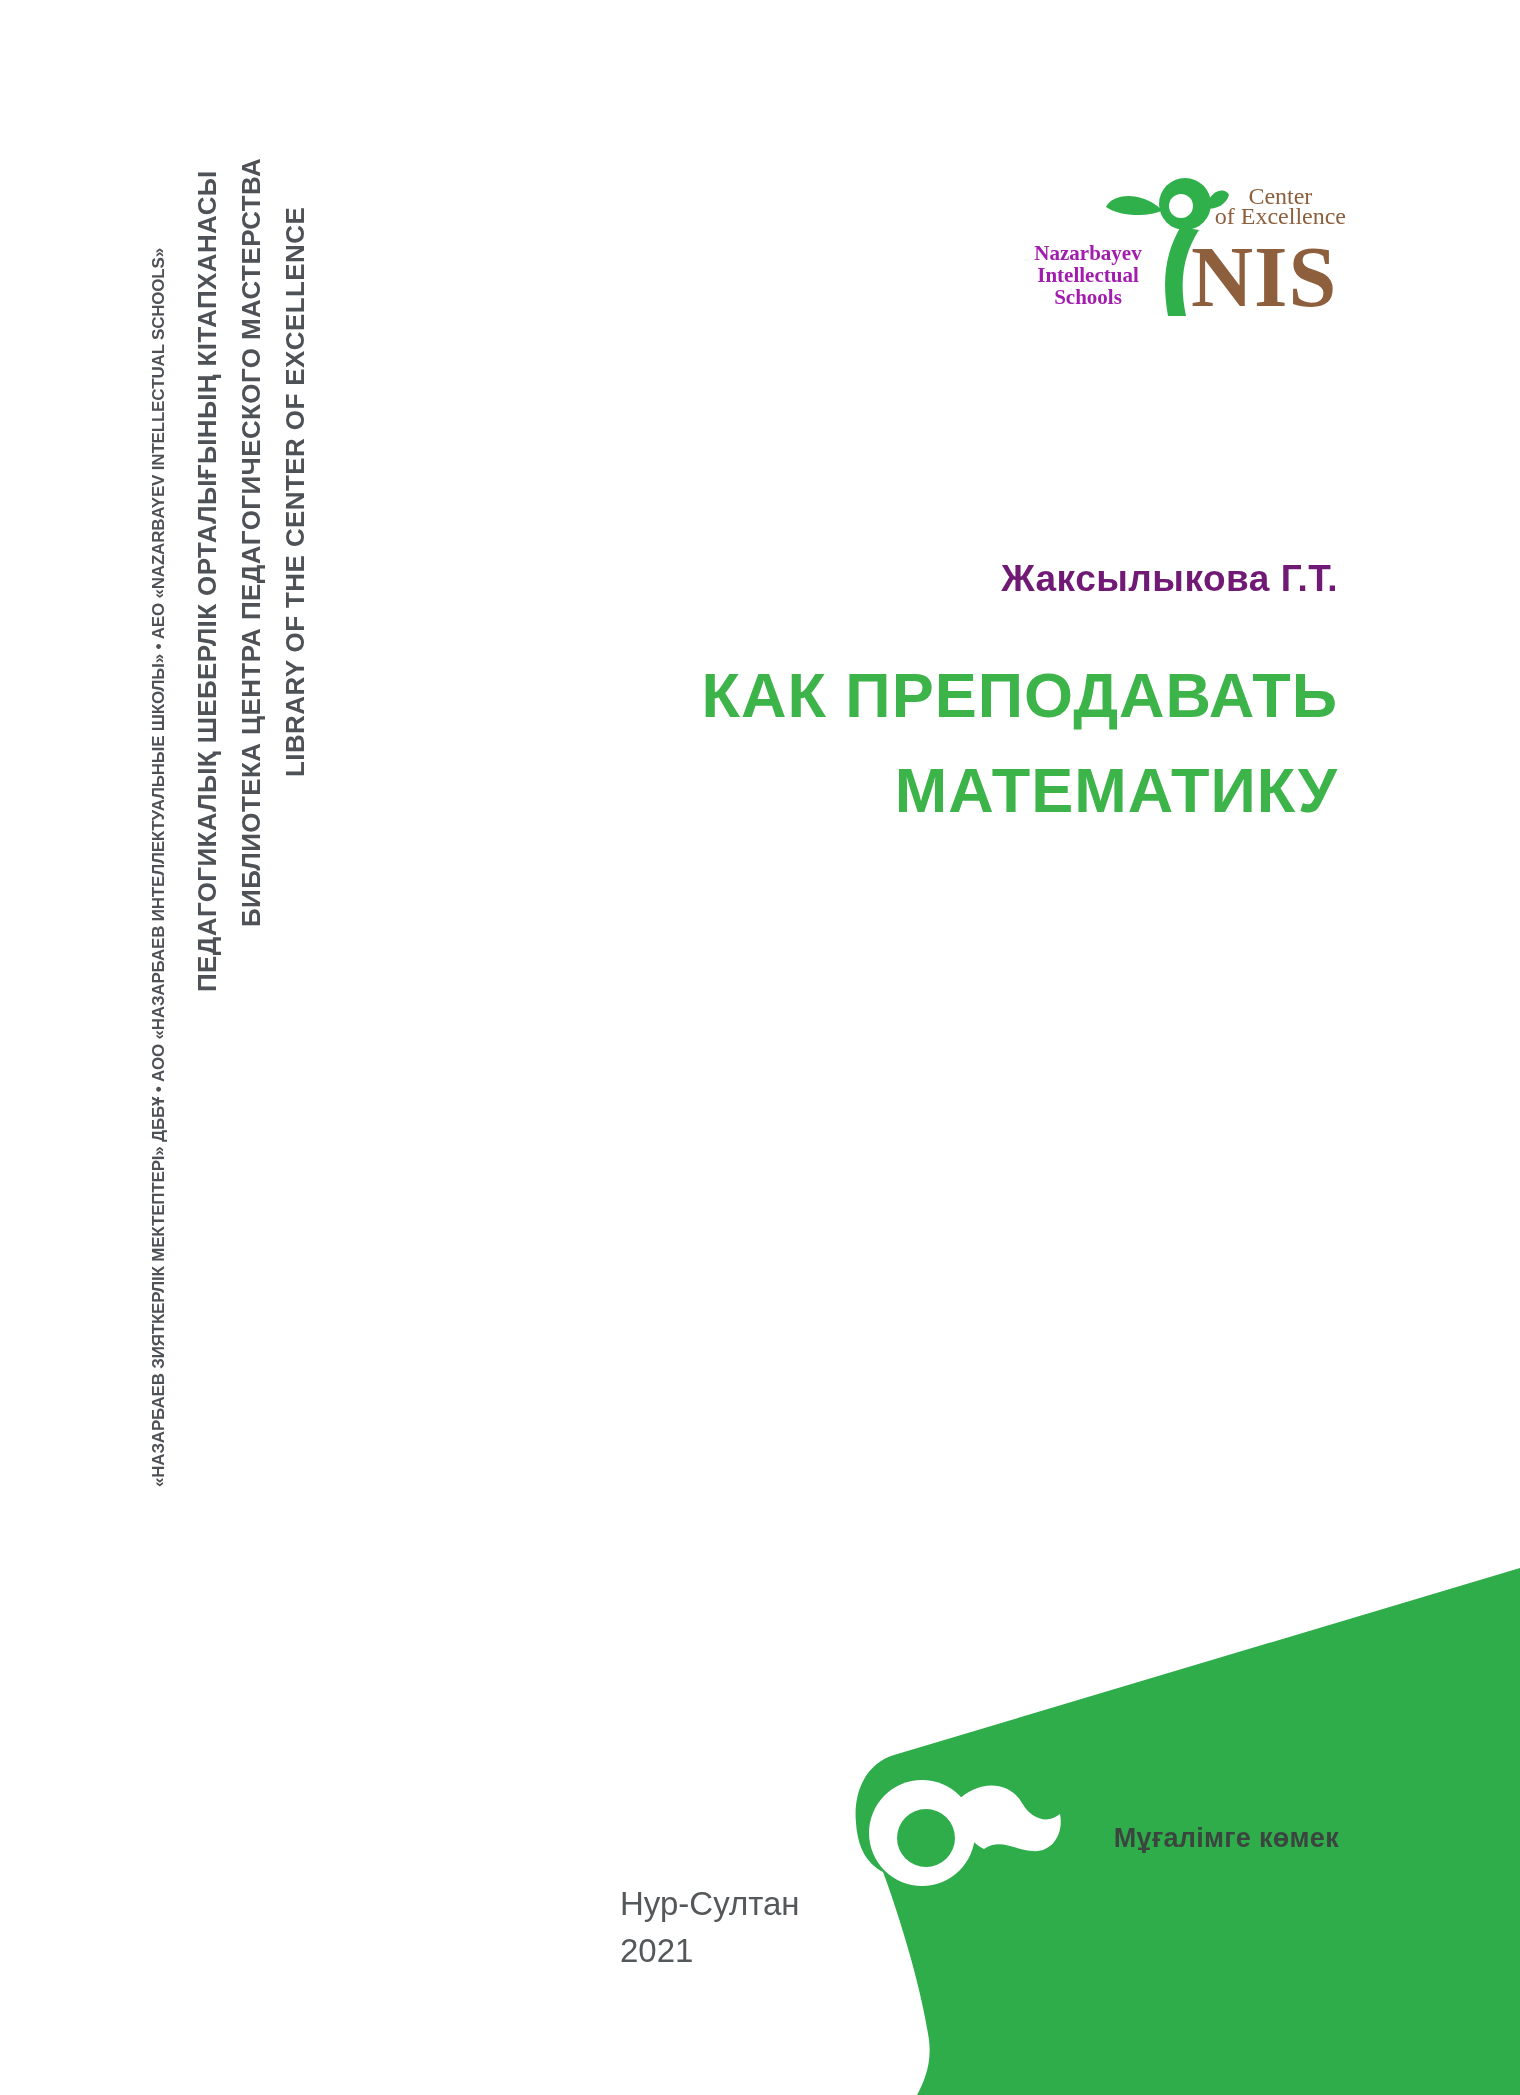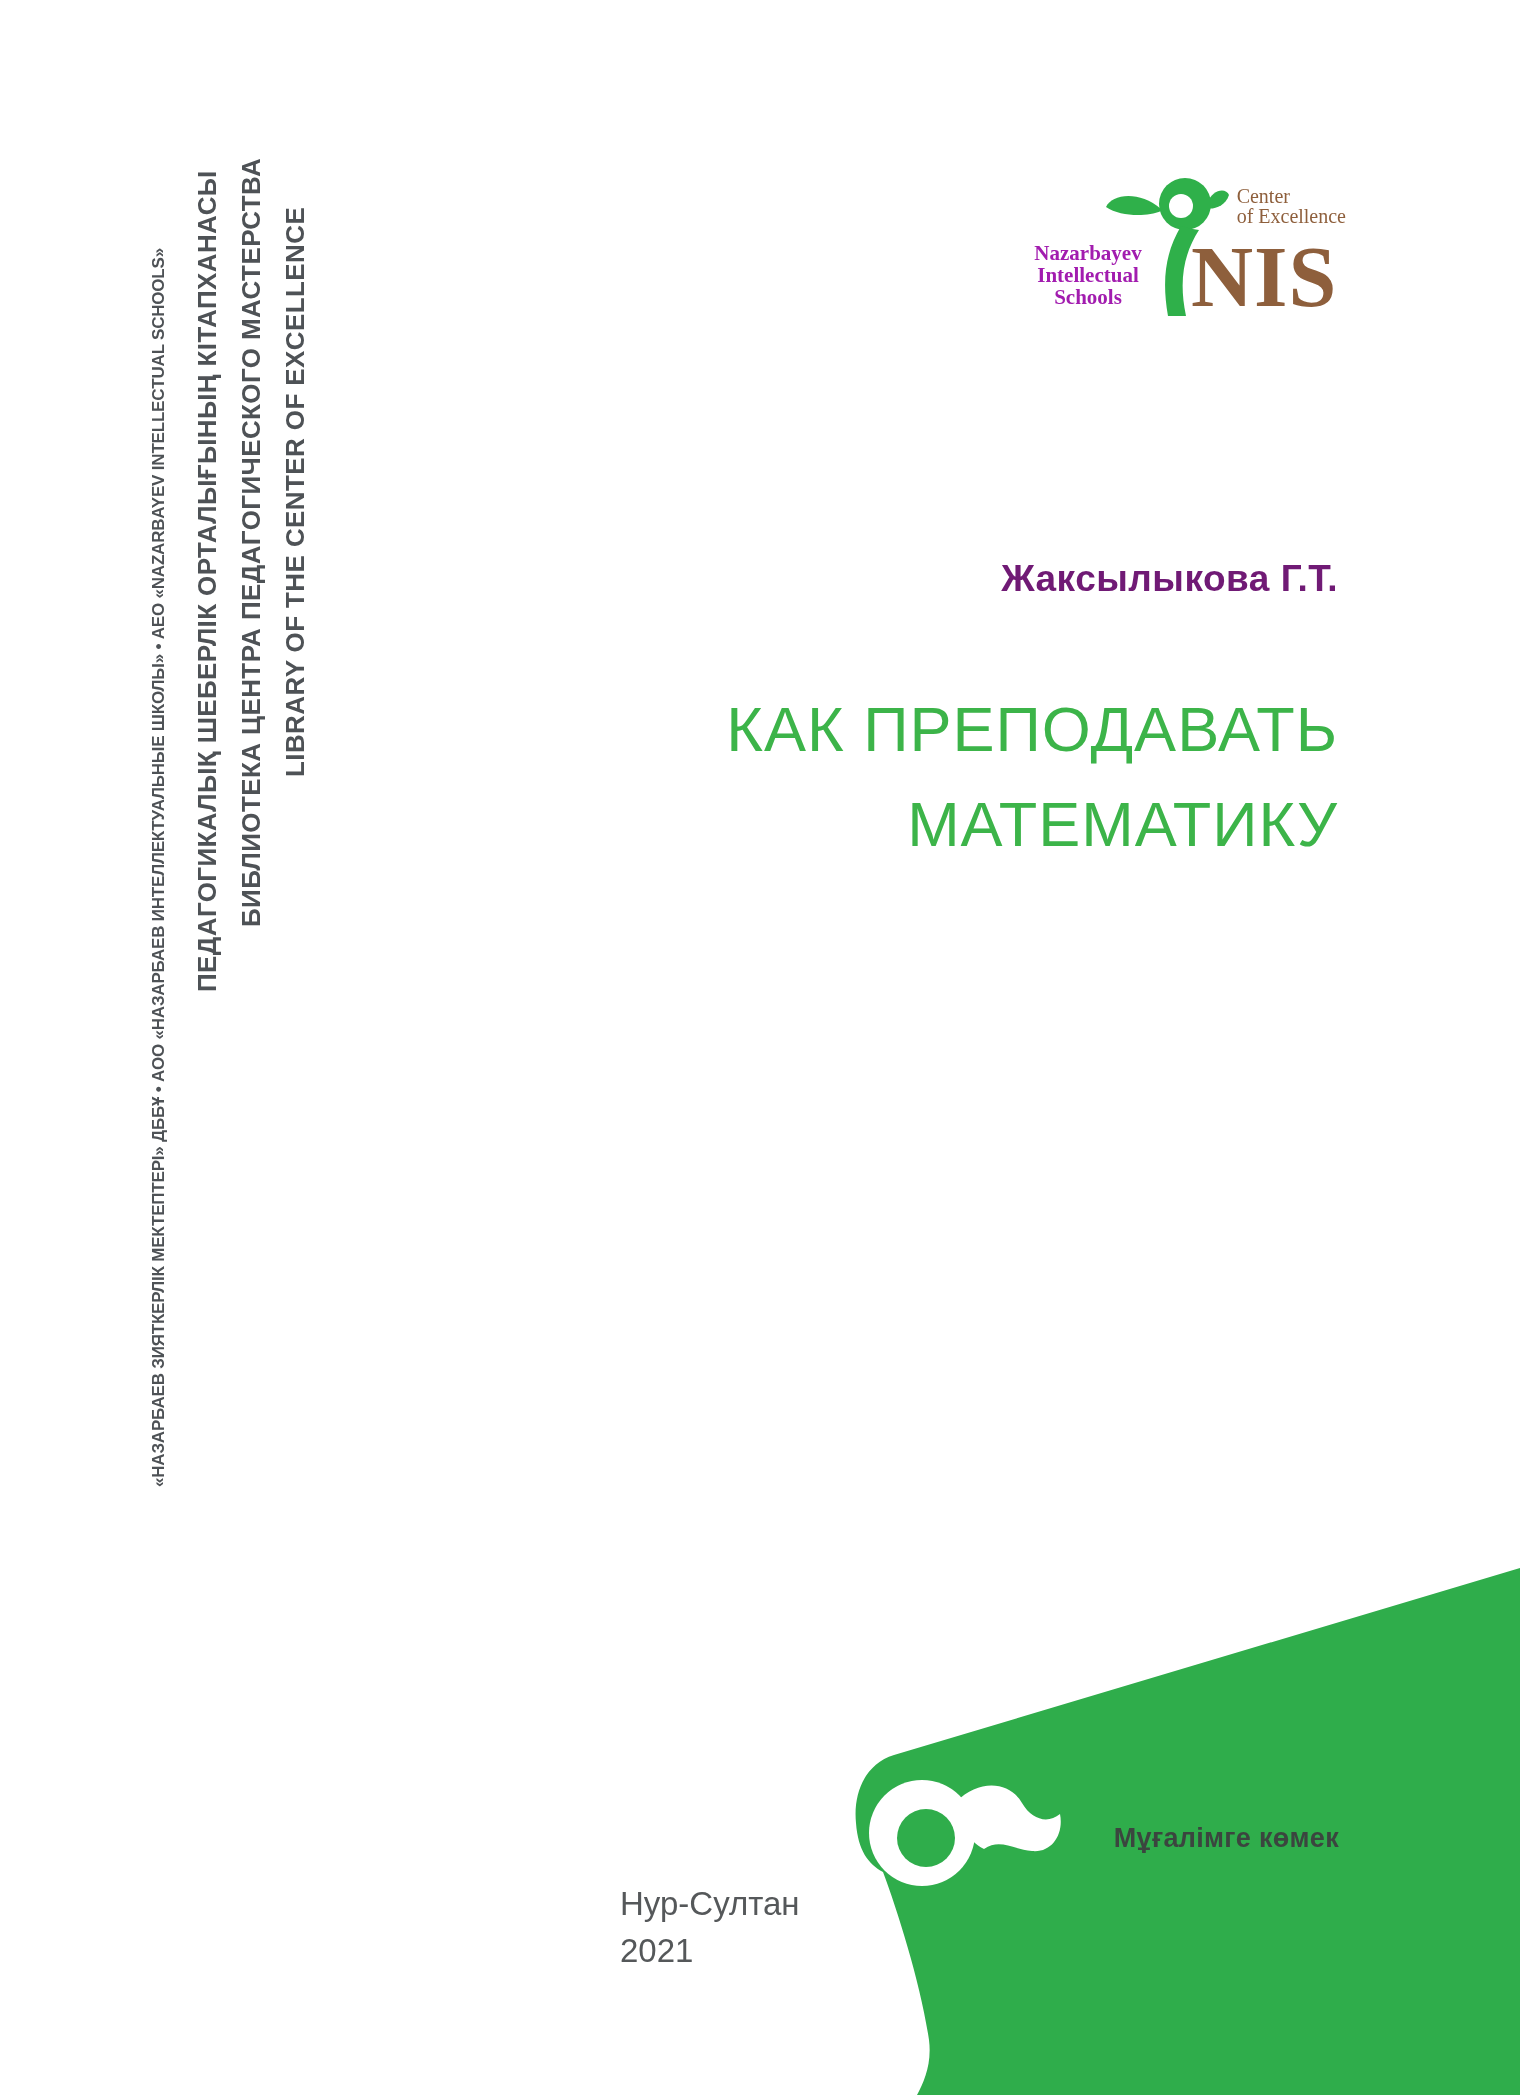--- a/index.html
+++ b/index.html
@@ -27,32 +27,32 @@
     font-family:"Liberation Serif",serif;font-weight:700;
     font-size:21px;line-height:22px;color:#a21caf;
   }
   .logo .curl{position:absolute;left:77px;top:0;}
   .logo .nis{
     position:absolute;left:163px;top:58px;
     font-family:Liberation Serif, serif;font-weight:700;
     font-size:86px;line-height:1;color:#8e5f3c;letter-spacing:1px;
   }
   .logo .coe{
-    position:absolute;right:2px;top:10px;text-align:left;
-    font-family:"Liberation Serif",serif;font-size:20px;line-height:20px;color:#8e5f3c;
+    position:absolute;right:2px;top:10px;text-align:center;
+    font-family:"Liberation Serif",serif;font-size:24px;line-height:20px;color:#8e5f3c;
   }
 
   
   .author{
     position:absolute;right:182px;top:558px;
     font-size:37px;font-weight:700;color:#701a75;letter-spacing:0.5px;
   }
   .title{
-    position:absolute;right:182px;top:682px;text-align:right;
-    font-size:63px;font-weight:400;color:#3cb449;
+    position:absolute;right:182px;top:648px;text-align:right;
+    font-size:63px;font-weight:700;color:#3cb449;
     line-height:95px;letter-spacing:1px;
   }
 
   
   .imprint{
     position:absolute;left:620px;top:1880px;width:250px;text-align:left;
     color:#55585a;font-size:33px;line-height:47px;font-weight:400;
   }
 
   

